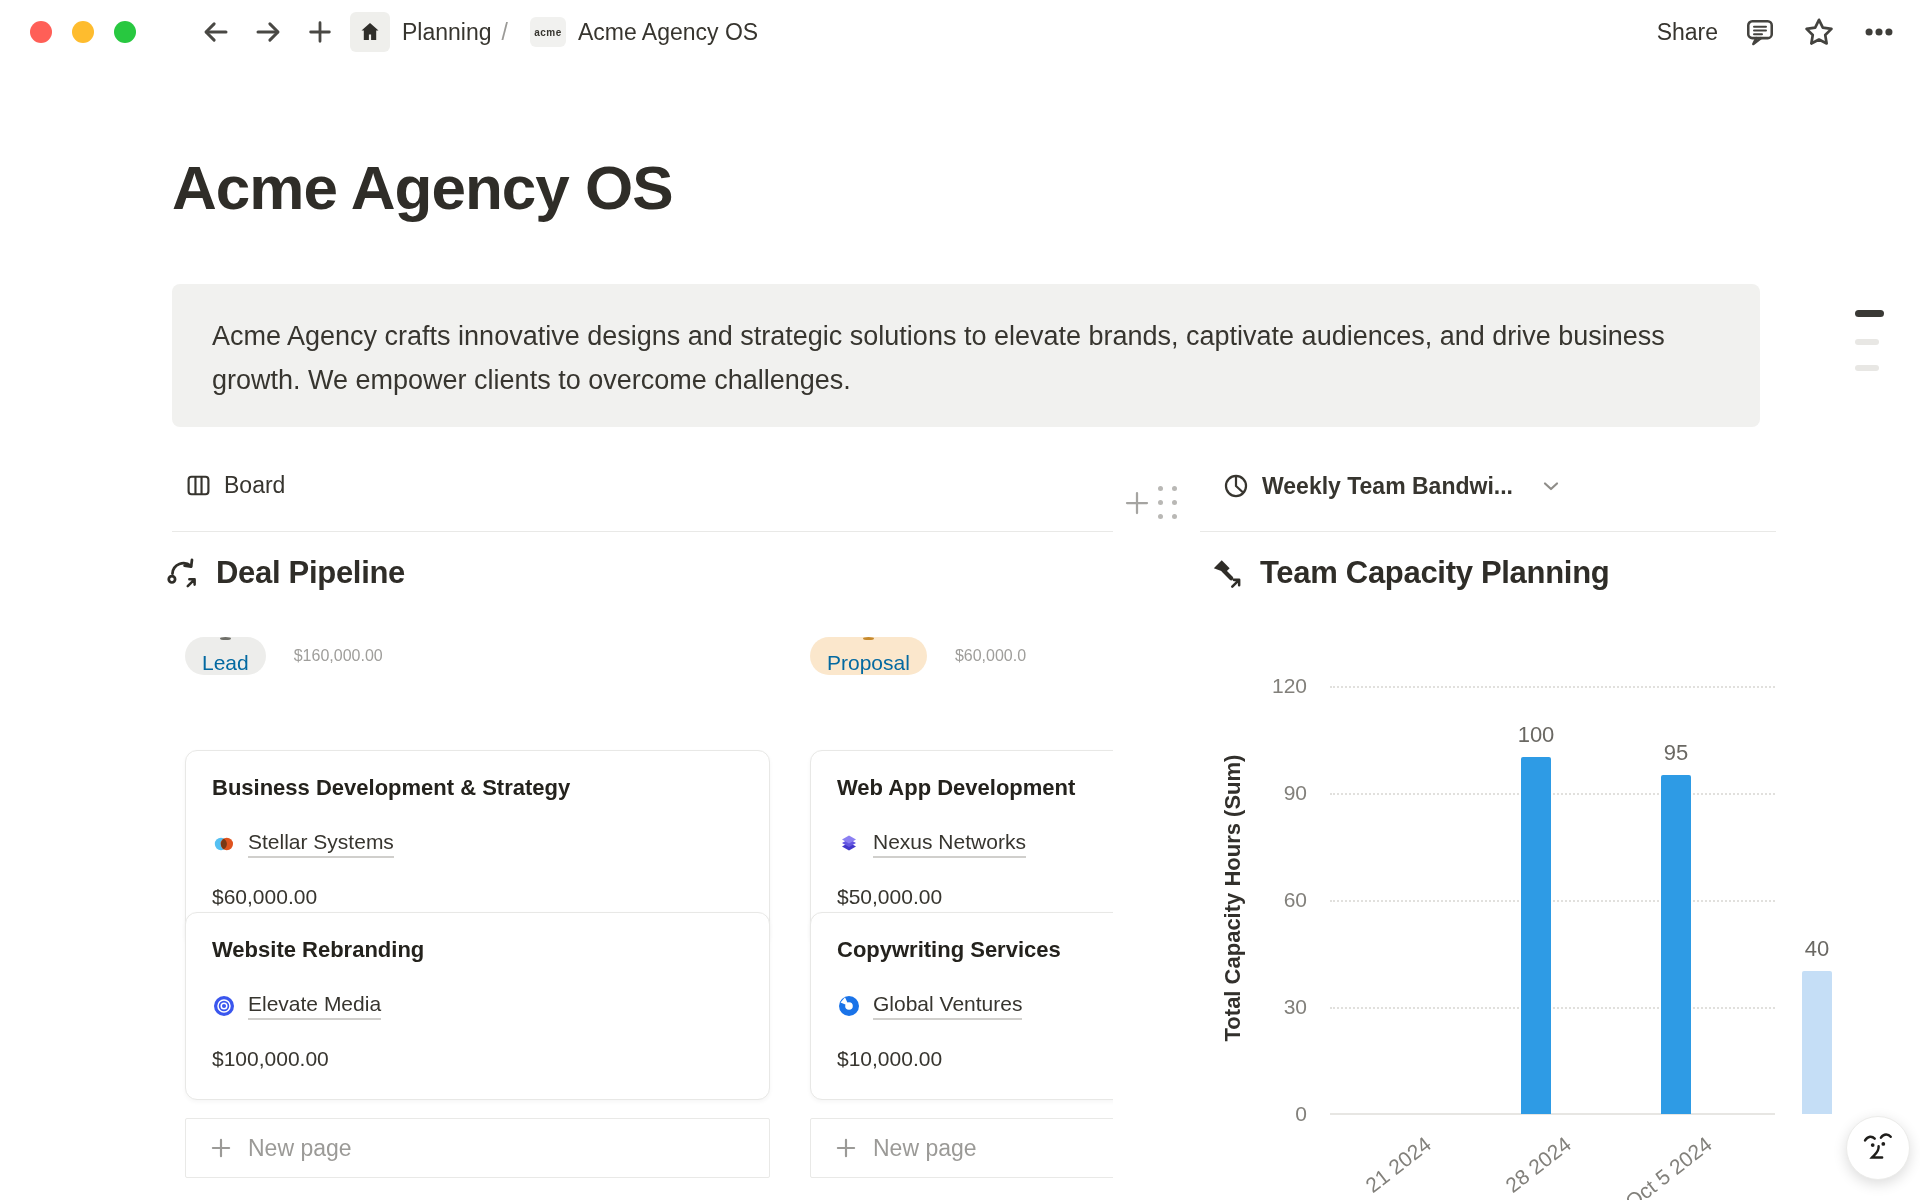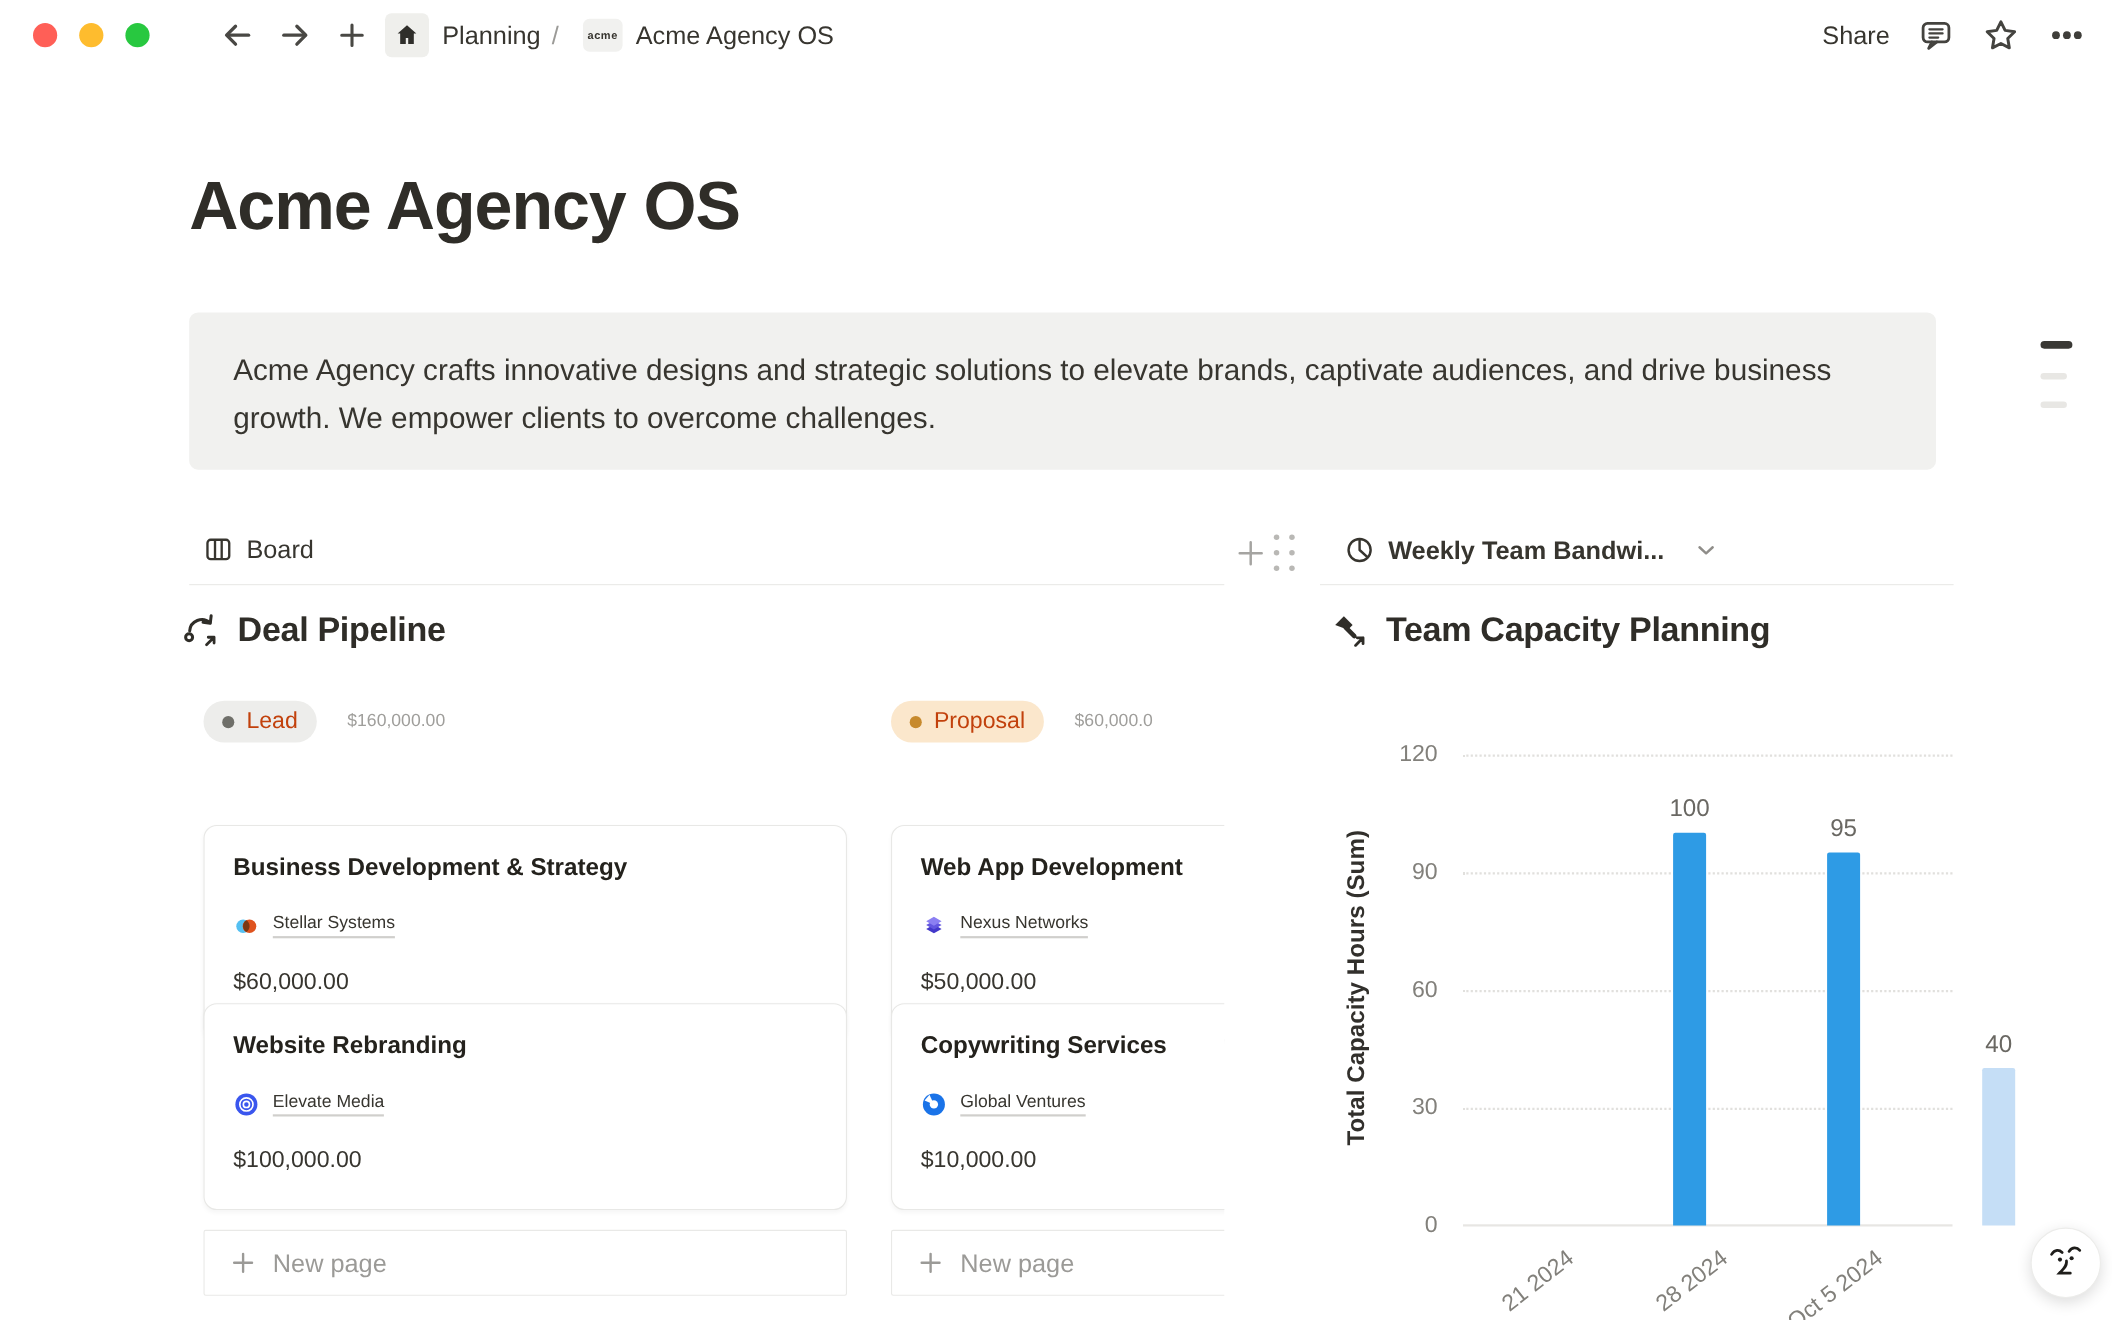--- a/index.html
+++ b/index.html
@@ -27,54 +27,54 @@
 
   
   .page-title{position:absolute;left:172px;top:152px;font-size:62px;font-weight:700;letter-spacing:-1px;color:#2f2d28;}
   .callout{position:absolute;left:172px;top:284px;width:1588px;height:143px;background:#f1f1ef;border-radius:8px;
      box-sizing:border-box;padding:30px 40px;font-size:27px;line-height:44px;color:#37352f;}
 
   
   .tab-underline{position:absolute;top:531px;height:1px;background:#e9e9e7;}
   .tab-underline.board-line{left:172px;width:941px;}
   .tab-underline.chart-line{left:1200px;width:576px;}
-  .tab{position:absolute;top:486px;display:flex;align-items:center;gap:12px;font-size:23px;font-weight:500;color:#37352f;}
+  .tab{position:absolute;top:472px;display:flex;align-items:center;gap:12px;font-size:23px;font-weight:500;color:#37352f;}
   .tab.board-tab{left:185px;}
   .tab.chart-tab{left:1222px;font-weight:600;}
   .tab .chev{margin-left:14px;display:flex;align-items:center;}
   .view-plus{position:absolute;left:1122px;top:488px;}
   .drag-dots{position:absolute;left:1158px;top:486px;display:grid;grid-template-columns:repeat(2,6px);grid-auto-rows:6px;gap:8px;}
   .drag-dots i{width:5px;height:5px;border-radius:50%;background:#b9b8b5;}
 
   
   .section-head{position:absolute;top:554px;display:flex;align-items:center;gap:14px;
     font-size:31px;font-weight:700;color:#2f2d28;letter-spacing:-.3px;}
   .section-head.pipeline{left:164px;}
   .section-head.capacity{left:1208px;}
 
   
   .board-clip{position:absolute;left:172px;top:630px;width:941px;height:570px;overflow:hidden;}
   .bcol{position:absolute;top:0;width:585px;}
   .bcol.c0{left:13px;}
   .bcol.c1{left:638px;}
   .col-head{position:absolute;top:6px;left:0;display:flex;align-items:center;gap:28px;height:40px;}
-  .pill{display:inline-flex;align-items:center;gap:11px;height:38px;border-radius:19px;padding:0 17px;font-size:21px;font-weight:500;color:#c2410c;}
+  .pill{display:inline-flex;align-items:center;gap:11px;height:38px;border-radius:19px;padding:0 17px;font-size:21px;font-weight:500;color:#0369a1;flex-direction:column;}
   .pill .dot{width:11px;height:11px;border-radius:50%;}
   .pill.lead{background:#ededeb;}
   .pill.lead .dot{background:#6f6f69;}
   .pill.proposal{background:#fbe7cc;}
   .pill.proposal .dot{background:#c78a2d;}
   .col-sum{font-size:16px;color:#9f9e9b;}
   .card{position:absolute;left:0;width:585px;background:#fff;border:1px solid #e8e8e6;border-radius:12px;
      box-sizing:border-box;box-shadow:0 2px 4px rgba(15,15,15,.04);padding:24px 26px;}
   .card.r0{top:72px;height:196px;margin-top:48px;}
   .card.r1{top:282px;height:188px;}
   .card-title{font-size:22px;font-weight:600;color:#24221d;}
   .client-row{display:flex;align-items:center;gap:12px;margin-top:29px;}
-  .client-link{font-size:16px;color:#37352f;border-bottom:2px solid #d0cfcc;padding-bottom:2px;}
+  .client-link{font-size:21px;color:#37352f;border-bottom:2px solid #d0cfcc;padding-bottom:2px;}
   .card-amount{font-size:21px;color:#37352f;margin-top:27px;}
   .newpage{position:absolute;left:0;top:488px;width:585px;height:60px;border:1px solid #e9e9e7;border-radius:2px;
      box-sizing:border-box;display:flex;align-items:center;gap:14px;padding-left:22px;color:#9b9a97;font-size:23px;background:#fff;}
   .logo{width:24px;height:24px;flex:0 0 auto;}
 
   
   .chart{position:absolute;left:1200px;top:640px;width:585px;height:560px;}
   .ylabel{position:absolute;left:-182px;top:245px;width:430px;text-align:center;transform:rotate(-90deg);
      font-size:22px;font-weight:700;color:#32302c;}
   .ytick{position:absolute;right:478px;width:80px;text-align:right;font-size:21px;color:#82807b;transform:translateY(-50%);}

